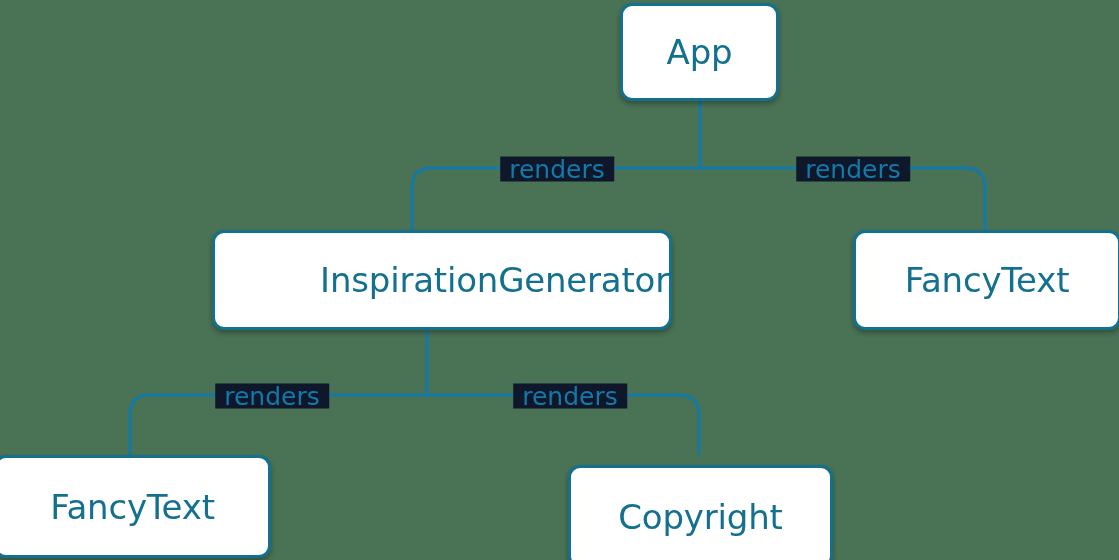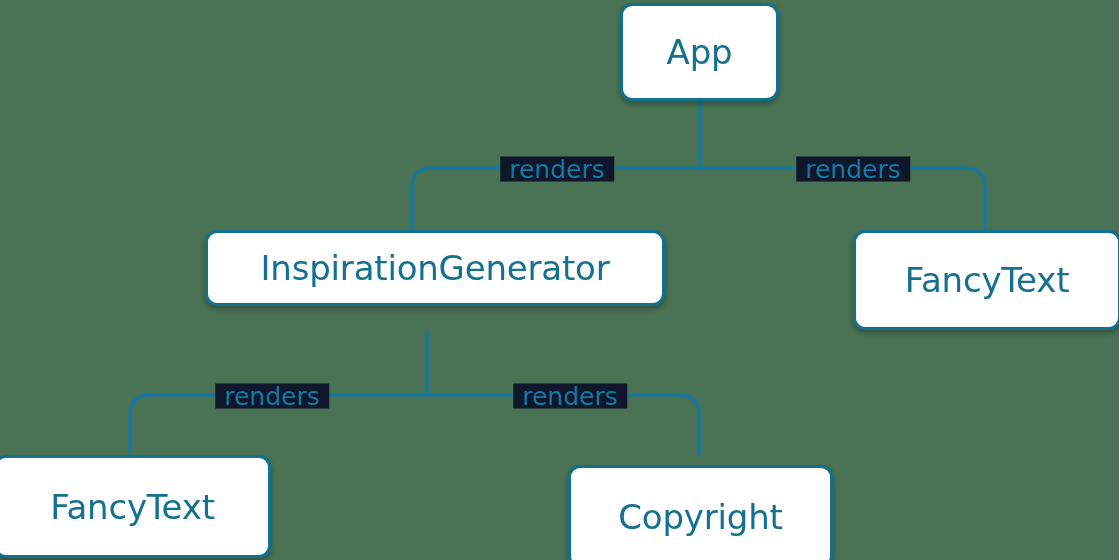--- a/index.html
+++ b/index.html
@@ -57,24 +57,25 @@
     letter-spacing: -0.2px;
     white-space: nowrap;
   }
   #node-app {
     left: 620px;
     top: 3px;
     width: 159px;
     height: 98px;
   }
   #node-inspiration-generator {
-    left: 205px;
+    left: 212px;
     top: 230px;
     width: 460px;
-    height: 76px;
+    height: 100px;
+    justify-content: flex-end;
   }
   #node-fancytext-right {
     left: 853px;
     top: 230px;
     width: 268px;
     height: 100px;
   }
   #node-fancytext-bottom {
     left: -6px;
     top: 455px;

